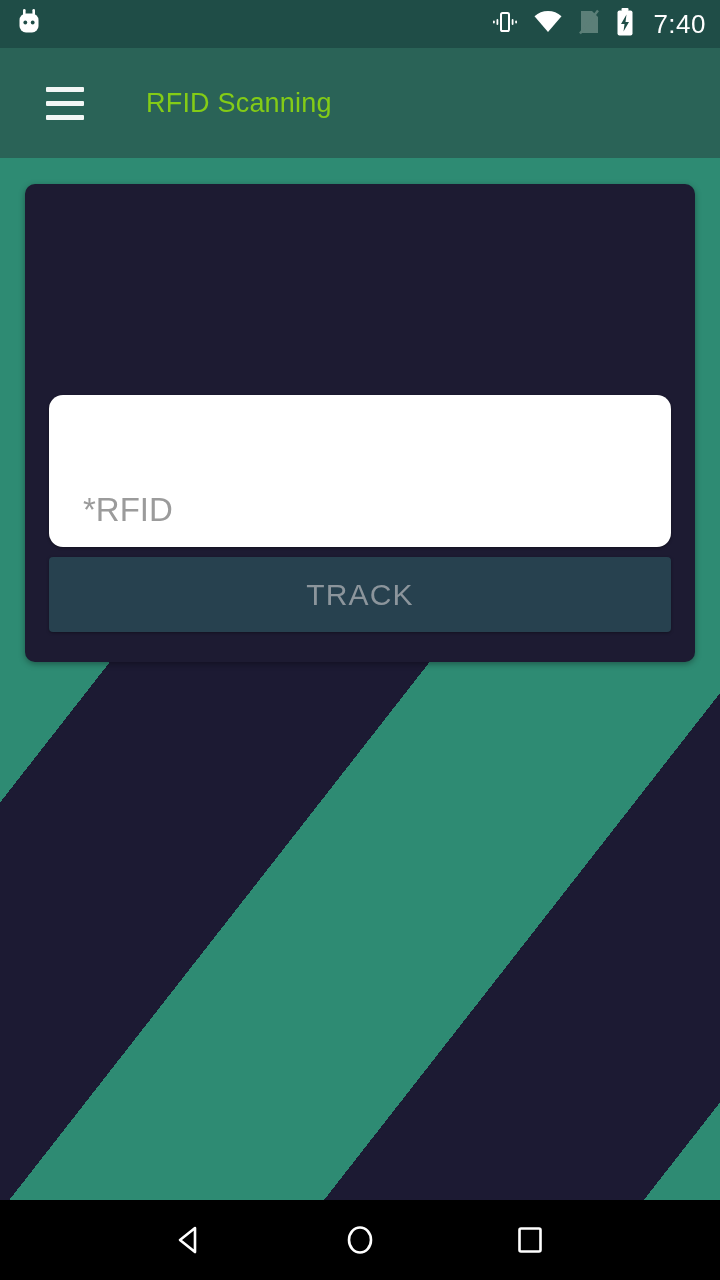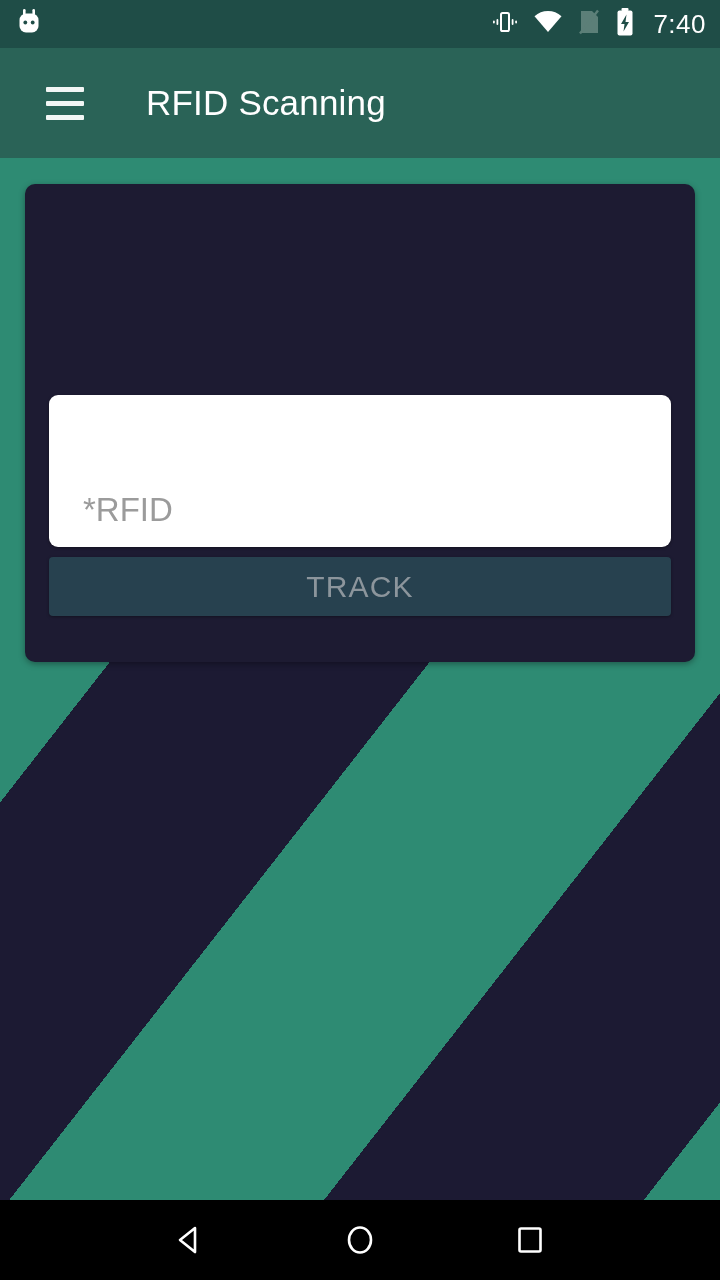--- a/index.html
+++ b/index.html
@@ -53,22 +53,22 @@
     align-items:center; justify-content:center;
     gap:9px;
     cursor:pointer;
   }
   .menu-bar-line {
     width:38px; height:5px;
     background:#f2f6f5;
     border-radius:1px;
   }
   .app-title {
-    color:#ffffff;
-    font-size:35px;
+    color:#84cc16;
+    font-size:27px;
     font-weight:400;
     margin-left:44px;
     letter-spacing:0.2px;
   }
 
   
   .backdrop {
     position:absolute;
     top:158px; left:0;
     width:720px; height:1042px;
@@ -107,41 +107,41 @@
     width:172px; height:164px;
   }
   .rfid-graphic svg { display:block; width:172px; height:164px; }
 
   
   .rfid-input-wrap {
     position:absolute;
     left:24px; top:211px;
     width:622px; height:152px;
     background:#ffffff;
-    border-radius:9px;
+    border-radius:14px;
     box-shadow:0 1px 3px rgba(0,0,0,0.4);
   }
   .rfid-input {
     position:absolute;
     left:34px; bottom:18px;
     width:560px;
     border:none; outline:none;
     background:transparent;
     font-family:"Liberation Sans", sans-serif;
     font-size:33px;
     color:#3a3a3a;
     padding:0;
   }
   .rfid-input::placeholder { color:#9b9b9b; opacity:1; }
 
   
   .track-button {
     position:absolute;
     left:24px; top:373px;
-    width:622px; height:59px;
+    width:622px; height:75px;
     background:#27414f;
     border:none;
     border-radius:4px;
     color:#8c959c;
     font-family:"Liberation Sans", sans-serif;
     font-size:30px;
     letter-spacing:1.2px;
     cursor:default;
     box-shadow:0 1px 3px rgba(0,0,0,0.35);
   }

